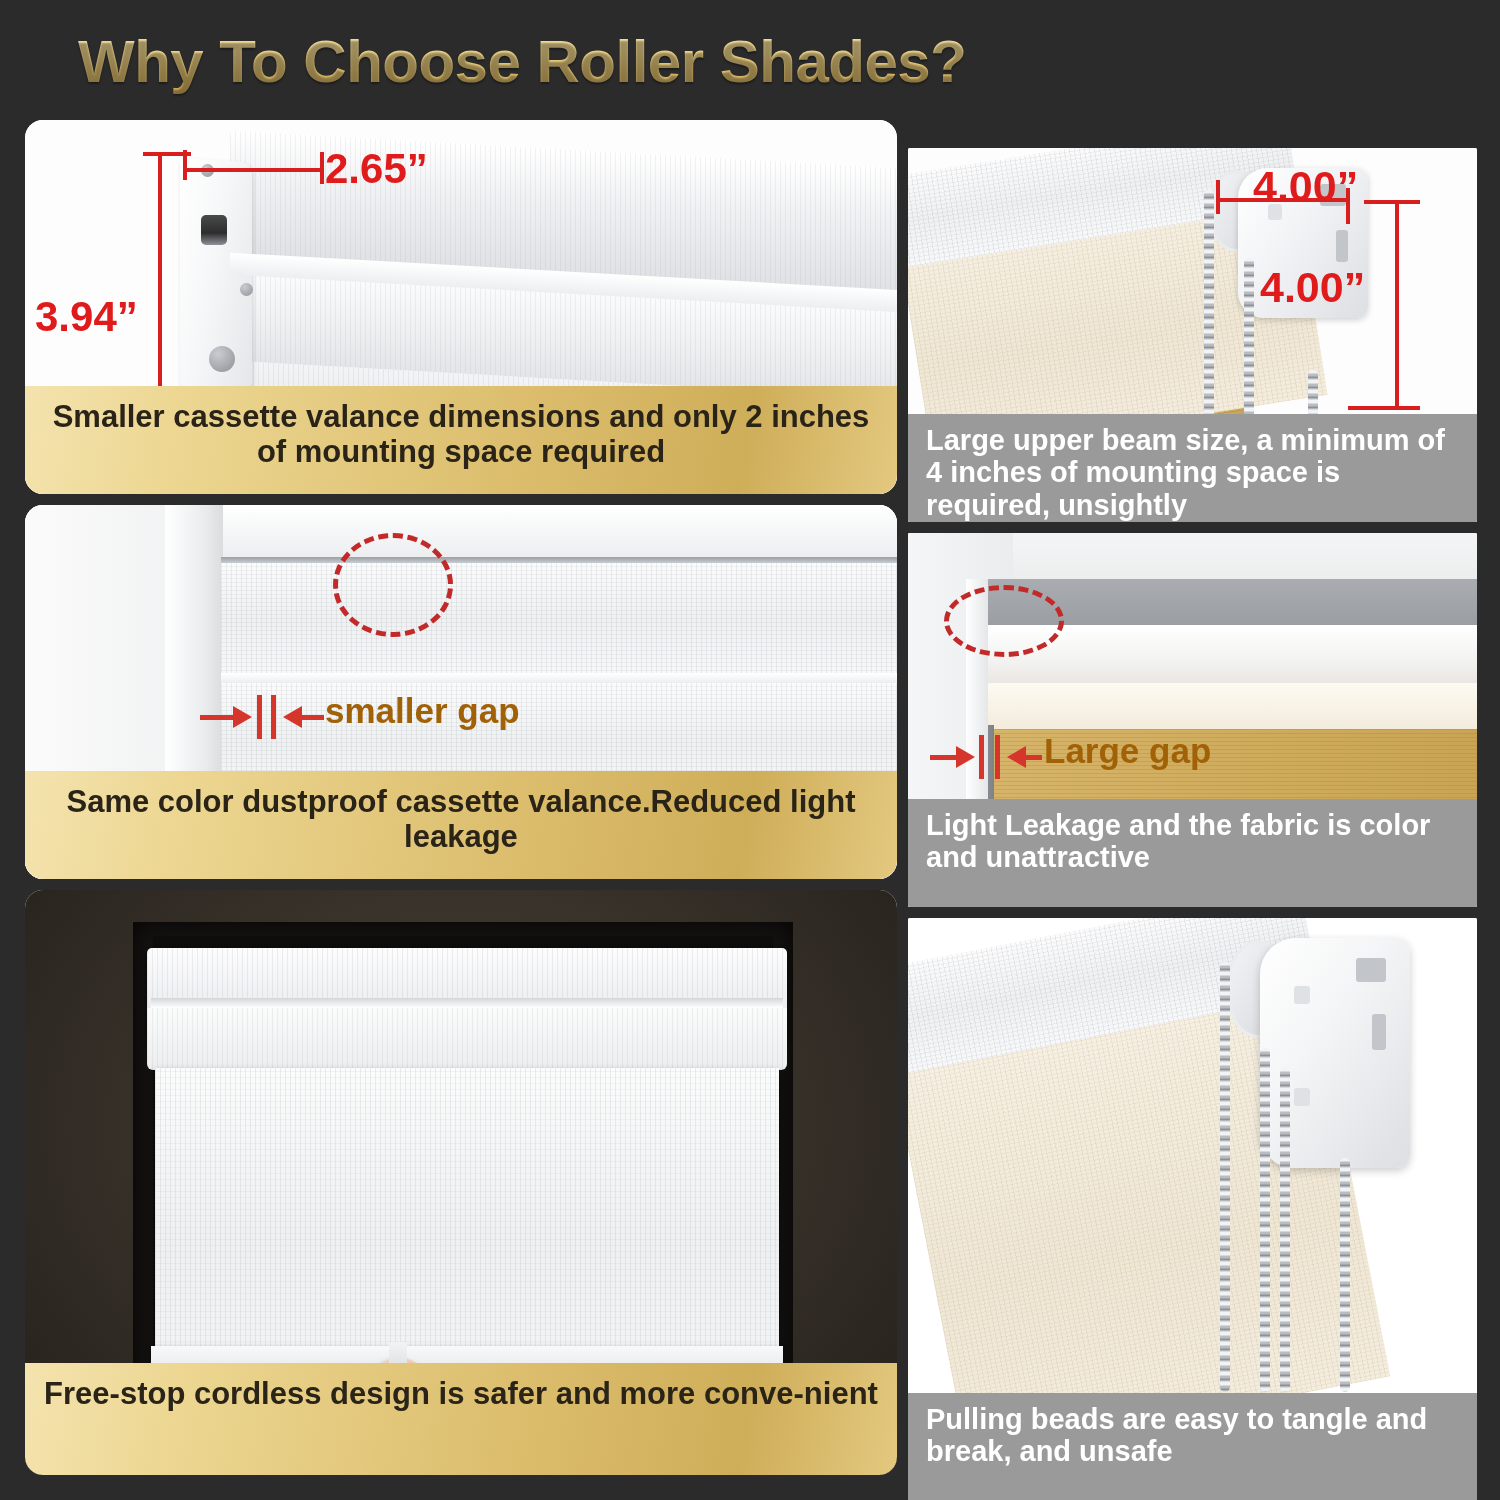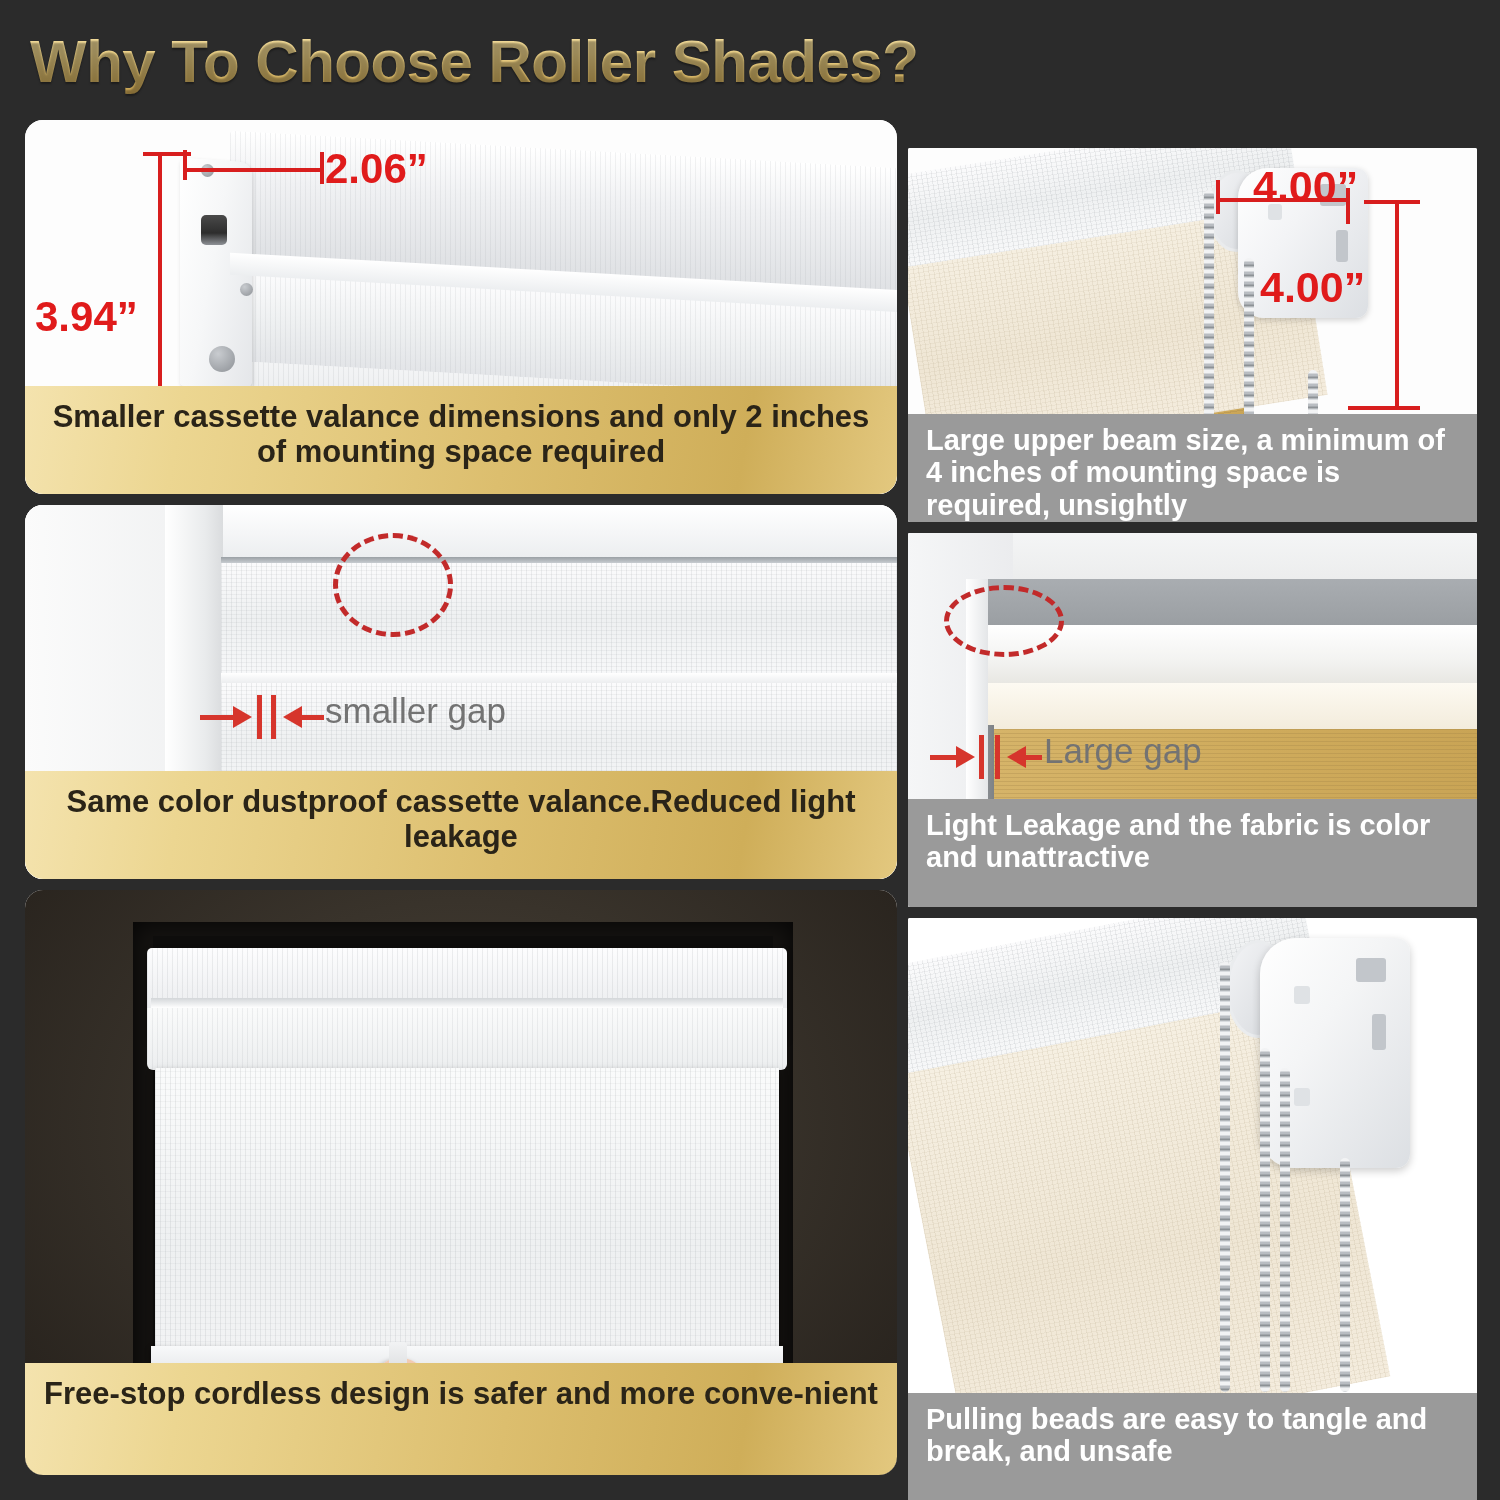--- a/index.html
+++ b/index.html
@@ -32,20 +32,21 @@
     font-size: 60px;
     font-weight: bold;
     letter-spacing: -0.5px;
     background: linear-gradient(180deg, #f6e3a8 0%, #efd489 38%, #d9b867 72%, #c9a350 100%);
     -webkit-background-clip: text;
     background-clip: text;
     color: transparent;
     -webkit-text-fill-color: transparent;
     text-shadow: 0 2px 2px rgba(0,0,0,0.35);
     white-space: nowrap;
+    margin-left: 48px;
   }
 
   
   .grid {
     position: absolute;
     left: 25px;
     top: 120px;
     width: 1452px;
     height: 1355px;
   }
@@ -149,22 +150,22 @@
     z-index: 11;
   }
   .dim-tick-h {
     position: absolute;
     height: 4px;
     background: #d81e1e;
     z-index: 11;
   }
   .gap-text {
     position: absolute;
-    color: #737373;
-    font-weight: normal;
+    color: #a16207;
+    font-weight: bold;
     white-space: nowrap;
     z-index: 13;
   }
   .arrow-r, .arrow-l {
     position: absolute;
     width: 0; height: 0;
     border-top: 11px solid transparent;
     border-bottom: 11px solid transparent;
     z-index: 13;
   }
@@ -488,21 +489,21 @@
 
         <div class="p1-endcap"></div>
         <div class="p1-slot"></div>
         <div class="p1-screw" style="left:176px; top:44px;"></div>
         <div class="p1-screw" style="left:215px; top:163px;"></div>
         <div class="p1-screw" style="left:184px; top:226px; width:26px; height:26px;"></div>
 
         <div class="dim-line-h" style="left:160px; top:48px; width:137px;"></div>
         <div class="dim-tick-v" style="left:158px; top:30px; height:30px;"></div>
         <div class="dim-tick-v" style="left:295px; top:32px; height:32px;"></div>
-        <div class="dim-label" style="left:300px; top:25px; font-size:42px;">2.06”</div>
+        <div class="dim-label" style="left:300px; top:25px; font-size:42px;">2.65”</div>
 
         <div class="dim-line-v" style="left:133px; top:32px; height:370px;"></div>
         <div class="dim-tick-h" style="left:118px; top:32px; width:48px;"></div>
 
         <div class="dim-label" style="left:10px; top:173px; font-size:42px;">3.94”</div>
       </div>
 
       <div class="caption gold">Smaller cassette valance dimensions and only 2 inches of mounting space required</div>
     </div>
 

